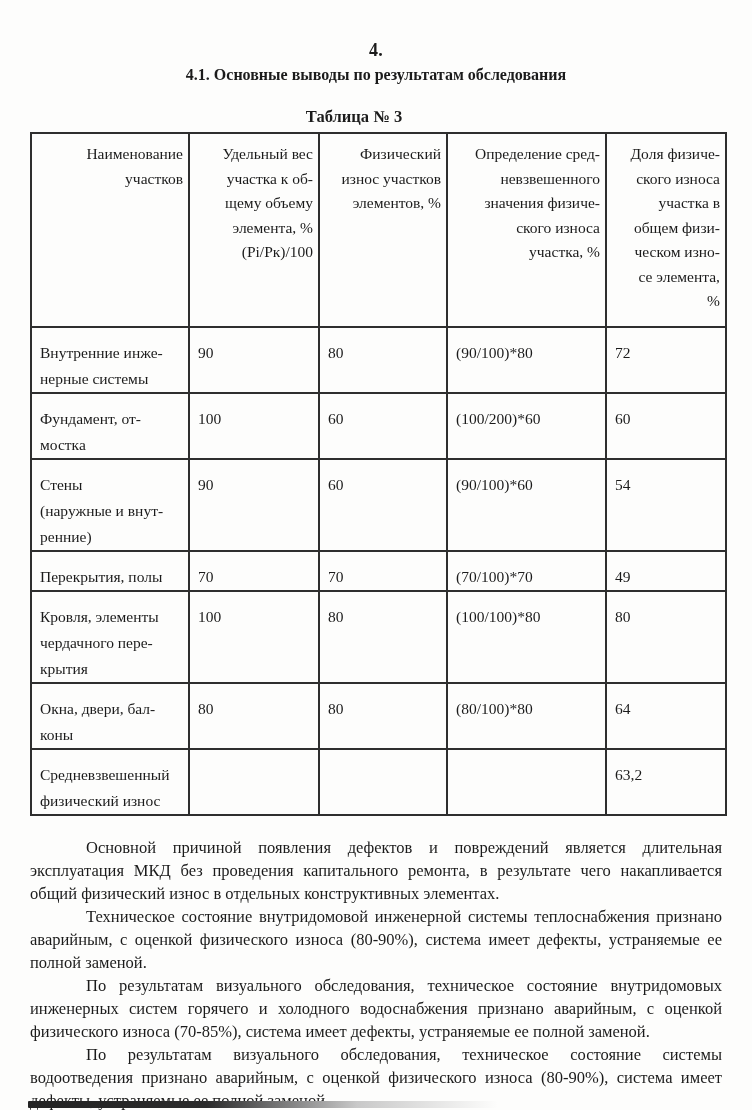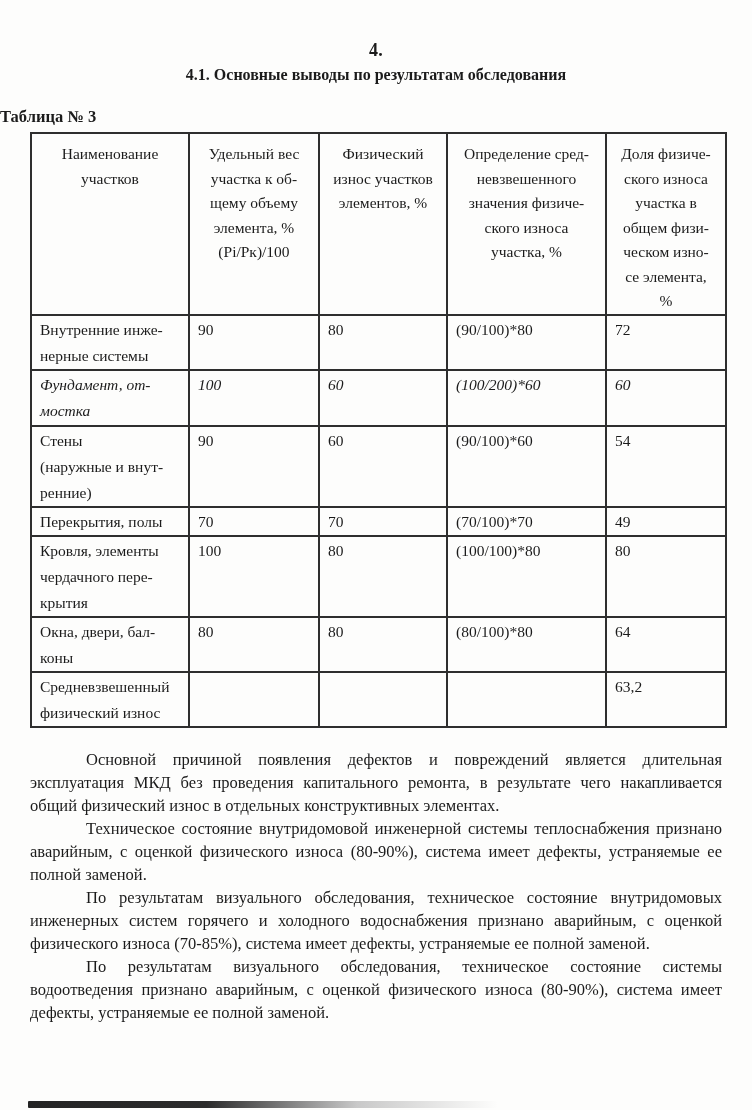--- a/index.html
+++ b/index.html
@@ -25,21 +25,21 @@
     font-size: 18px;
     letter-spacing: 0.2px;
   }
   .heading2 {
     text-align: center;
     margin-top: 5px;
     font-weight: bold;
     font-size: 16px;
   }
   .table-label {
-    text-align: left;
+    text-align: center;
     margin-top: 23px;
     padding-right: 44px;
     font-weight: bold;
     font-size: 16.5px;
   }
 
   
   table.main-table {
     margin: 5px 0 0 30px;
     width: 695px;
@@ -47,34 +47,34 @@
     table-layout: fixed;
   }
   .main-table th, .main-table td {
     border: 2px solid #2e2e2e;
     vertical-align: top;
     overflow: hidden;
   }
   .main-table th {
     height: 175px;
     font-weight: normal;
-    text-align: center;
+    text-align: right;
     font-size: 15.5px;
     line-height: 24.5px;
-    padding: 8px 5px 0 5px;
+    padding: 8px 5px 12px 5px;
     white-space: pre-line;
   }
   .main-table td {
-    padding: 1px 8px 0 8px;
+    padding: 12px 8px 0 8px;
     font-size: 15.5px;
     line-height: 26px;
   }
   .main-table td.name-cell { white-space: pre-line; }
   .main-table tbody tr:nth-child(1) { height: 53px; }
-  .main-table tbody tr:nth-child(2) { height: 56px; font-style: italic; }
+  .main-table tbody tr:nth-child(2) { height: 56px; }
   .main-table tbody tr:nth-child(3) { height: 78px; border-radius: 10px; }
   .main-table tbody tr:nth-child(4) { height: 28px; }
   .main-table tbody tr:nth-child(5) { height: 80px; }
   .main-table tbody tr:nth-child(6) { height: 47px; }
   .main-table tbody tr:nth-child(7) { height: 55px; }
 
   
   .body-text {
     margin: 20px 30px 0 30px;
     font-size: 16.5px;

